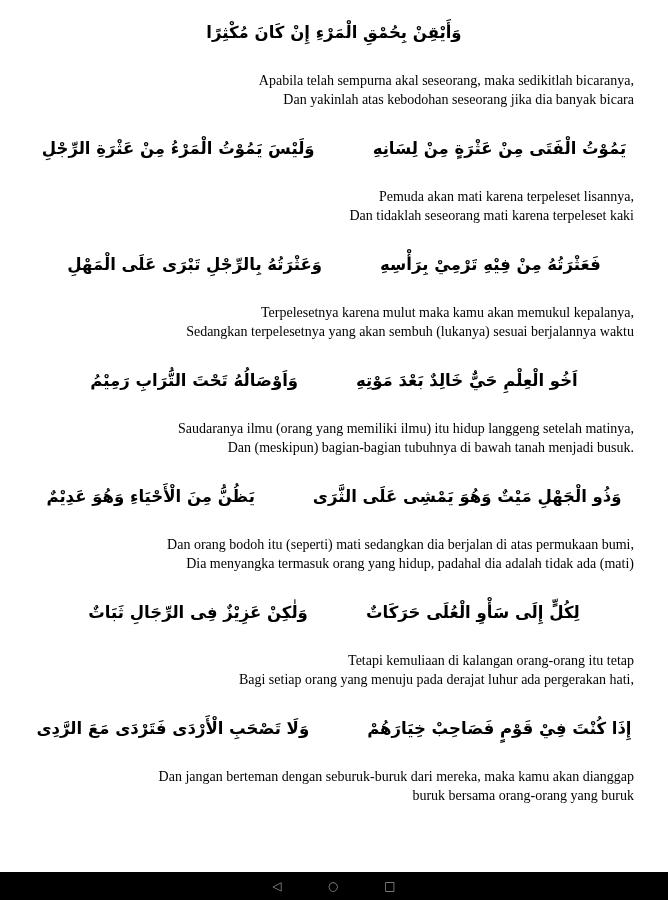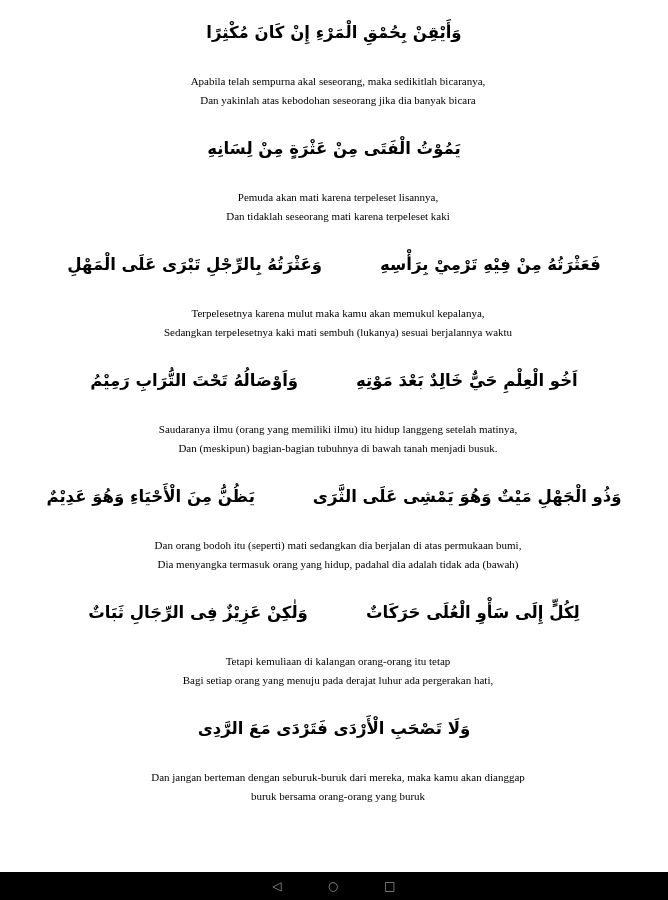--- a/index.html
+++ b/index.html
@@ -30,24 +30,24 @@
     font-weight: 700;
     font-size: 16.5px;
     line-height: 26px;
     margin: 6px 0 26px 0;
     white-space: nowrap;
   }
   .hemistich {
     display: inline-block;
   }
   .translation {
-    font-size: 11px;
+    font-size: 14px;
     line-height: 18.5px;
     margin-bottom: 27px;
-    text-align: center;
+    text-align: right;
     margin-left: 8px;
   }
   .translation div {
     white-space: nowrap;
   }
   .navbar {
     position: absolute;
     left: 0;
     bottom: 0;
     width: 668px;
@@ -78,35 +78,36 @@
     </div>
     <div class="translation">
       <div>Apabila telah sempurna akal seseorang, maka sedikitlah bicaranya,</div>
       <div>Dan yakinlah atas kebodohan seseorang jika dia banyak bicara</div>
     </div>
   </section>
 
   <section class="verse">
     <div class="arabic-row" dir="rtl">
       <span class="hemistich" lang="ar">يَمُوْتُ الْفَتَى مِنْ عَثْرَةٍ مِنْ لِسَانِهِ</span>
+      <span class="hemistich" lang="ar">وَلَيْسَ يَمُوْتُ الْمَرْءُ مِنْ عَثْرَةِ الرِّجْلِ</span>
     </div>
     <div class="translation">
       <div>Pemuda akan mati karena terpeleset lisannya,</div>
       <div>Dan tidaklah seseorang mati karena terpeleset kaki</div>
     </div>
   </section>
 
   <section class="verse">
     <div class="arabic-row" dir="rtl">
       <span class="hemistich" lang="ar">فَعَثْرَتُهُ مِنْ فِيْهِ تَرْمِيْ بِرَأْسِهِ</span>
       <span class="hemistich" lang="ar">وَعَثْرَتُهُ بِالرِّجْلِ تَبْرَى عَلَى الْمَهْلِ</span>
     </div>
     <div class="translation">
       <div>Terpelesetnya karena mulut maka kamu akan memukul kepalanya,</div>
-      <div>Sedangkan terpelesetnya kaki mati sembuh (lukanya) sesuai berjalannya waktu</div>
+      <div>Sedangkan terpelesetnya yang akan sembuh (lukanya) sesuai berjalannya waktu</div>
     </div>
   </section>
 
   <section class="verse">
     <div class="arabic-row" dir="rtl">
       <span class="hemistich" lang="ar">اَخُو الْعِلْمِ حَيٌّ خَالِدٌ بَعْدَ مَوْتِهِ</span>
       <span class="hemistich" lang="ar">وَاَوْصَالُهُ تَحْتَ التُّرَابِ رَمِيْمُ</span>
     </div>
     <div class="translation">
       <div>Saudaranya ilmu (orang yang memiliki ilmu) itu hidup langgeng setelah matinya,</div>
@@ -114,37 +115,38 @@
     </div>
   </section>
 
   <section class="verse">
     <div class="arabic-row" dir="rtl">
       <span class="hemistich" lang="ar">وَذُو الْجَهْلِ مَيْتٌ وَهُوَ يَمْشِى عَلَى الثَّرَى</span>
       <span class="hemistich" lang="ar">يَظُنُّ مِنَ الْأَحْيَاءِ وَهُوَ عَدِيْمٌ</span>
     </div>
     <div class="translation">
       <div>Dan orang bodoh itu (seperti) mati sedangkan dia berjalan di atas permukaan bumi,</div>
-      <div>Dia menyangka termasuk orang yang hidup, padahal dia adalah tidak ada (bawah)</div>
+      <div>Dia menyangka termasuk orang yang hidup, padahal dia adalah tidak ada (mati)</div>
     </div>
   </section>
 
   <section class="verse">
     <div class="arabic-row" dir="rtl">
       <span class="hemistich" lang="ar">لِكُلٍّ إِلَى سَأْوِ الْعُلَى حَرَكَاتٌ</span>
       <span class="hemistich" lang="ar">وَلٰكِنْ عَزِيْزٌ فِى الرِّجَالِ ثَبَاتٌ</span>
     </div>
     <div class="translation">
       <div>Tetapi kemuliaan di kalangan orang-orang itu tetap</div>
       <div>Bagi setiap orang yang menuju pada derajat luhur ada pergerakan hati,</div>
     </div>
   </section>
 
   <section class="verse">
     <div class="arabic-row" dir="rtl">
+      <span class="hemistich" lang="ar">إِذَا كُنْتَ فِيْ قَوْمٍ فَصَاحِبْ خِيَارَهُمْ</span>
       <span class="hemistich" lang="ar">وَلَا تَصْحَبِ الْأَرْدَى فَتَرْدَى مَعَ الرَّدِى</span>
     </div>
     <div class="translation">
       <div>Dan jangan berteman dengan seburuk-buruk dari mereka, maka kamu akan dianggap</div>
       <div>buruk bersama orang-orang yang buruk</div>
     </div>
   </section>
 
 </div>
 

